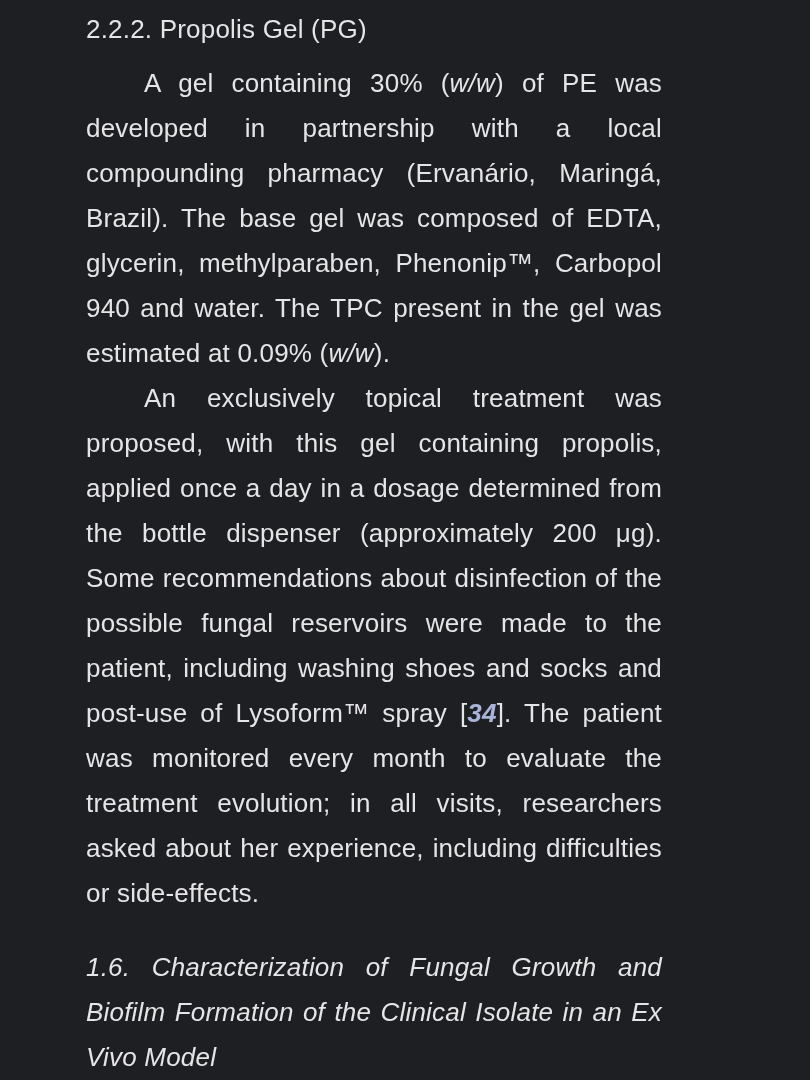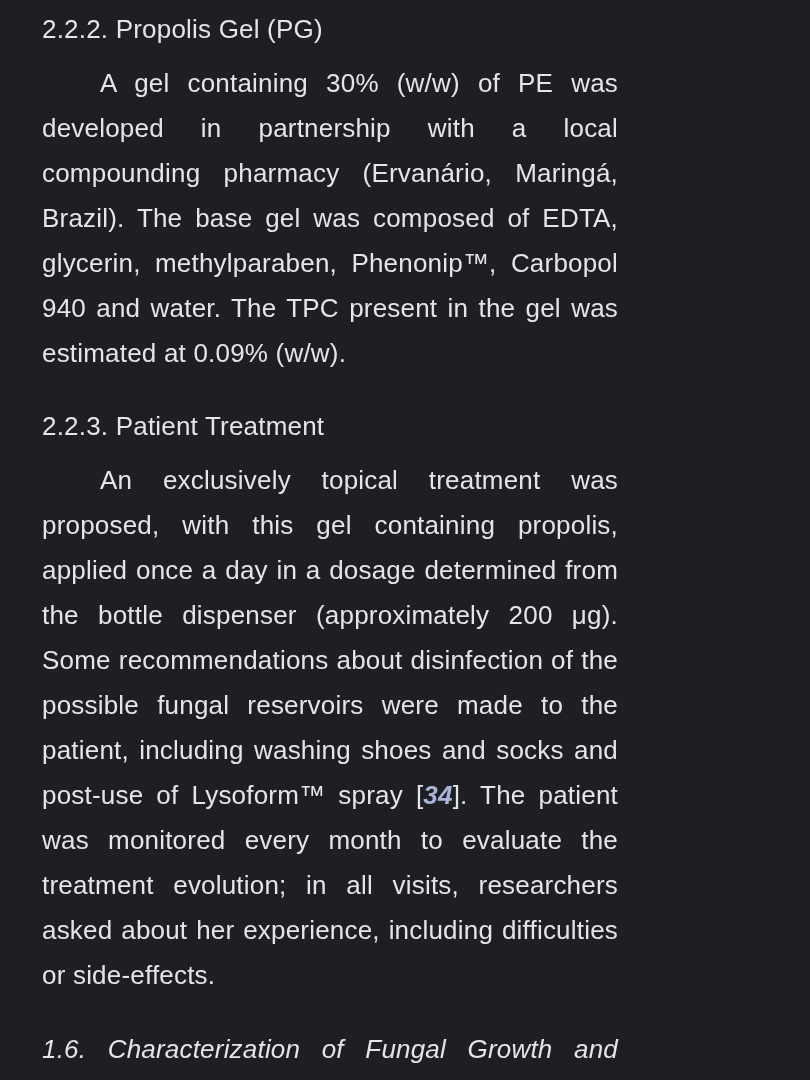--- a/index.html
+++ b/index.html
@@ -8,20 +8,21 @@
     background: #1e1f22;
   }
   .page {
     position: relative;
     width: 660px;
     height: 1080px;
     background: #1e1f22;
     overflow: hidden;
     font-family: "Liberation Sans", "DejaVu Sans", sans-serif;
     color: #e5e5e7;
+    margin-left: 44px;
   }
   .article {
     padding: 7px 42px 0 42px;
     font-size: 26px;
     line-height: 45px;
     letter-spacing: 0.2px;
   }
   .heading {
     margin: 28px 0 9px 0;
     text-align: left;
@@ -34,31 +35,30 @@
     margin: 29px 0 0 0;
     font-style: italic;
     text-align: justify;
     font-weight: normal;
   }
   .paragraph {
     margin: 0;
     text-align: justify;
     text-indent: 58px;
   }
-  .seg-i { }
+  .seg-i { font-style: italic; }
   .seg-link {
     font-weight: bold;
     cursor: pointer;
     font-style: italic;
   }
 </style>
 </head>
 <body>
 
 <div class="page" style="background: rgb(30, 31, 34); color: rgb(229, 229, 231);">
   <div class="article">
       <div class="heading"><span>2.2.2. Propolis Gel (PG)</span></div>
       <div class="paragraph"><span>A gel containing 30% (</span><span class="seg-i">w/w</span><span>) of PE was developed in partnership with a local compounding pharmacy (Ervanário, Maringá, Brazil). The base gel was composed of EDTA, glycerin, methylparaben, Phenonip™, Carbopol 940 and water. The TPC present in the gel was estimated at 0.09% (</span><span class="seg-i">w/w</span><span>).</span></div>
-      <div class="heading"><span>2.2.3. Patient Treatment</span></div>
       <div class="paragraph"><span>An exclusively topical treatment was proposed, with this gel containing propolis, applied once a day in a dosage determined from the bottle dispenser (approximately 200 μg). Some recommendations about disinfection of the possible fungal reservoirs were made to the patient, including washing shoes and socks and post-use of Lysoform™ spray [</span><span class="seg-link" style="color: rgb(169, 180, 216);">34</span><span>]. The patient was monitored every month to evaluate the treatment evolution; in all visits, researchers asked about her experience, including difficulties or side-effects.</span></div>
       <div class="heading-italic"><span>1.6. Characterization of Fungal Growth and Biofilm Formation of the Clinical Isolate in an Ex Vivo Model</span></div>
     </div>
 </div>
 
 </body></html>

